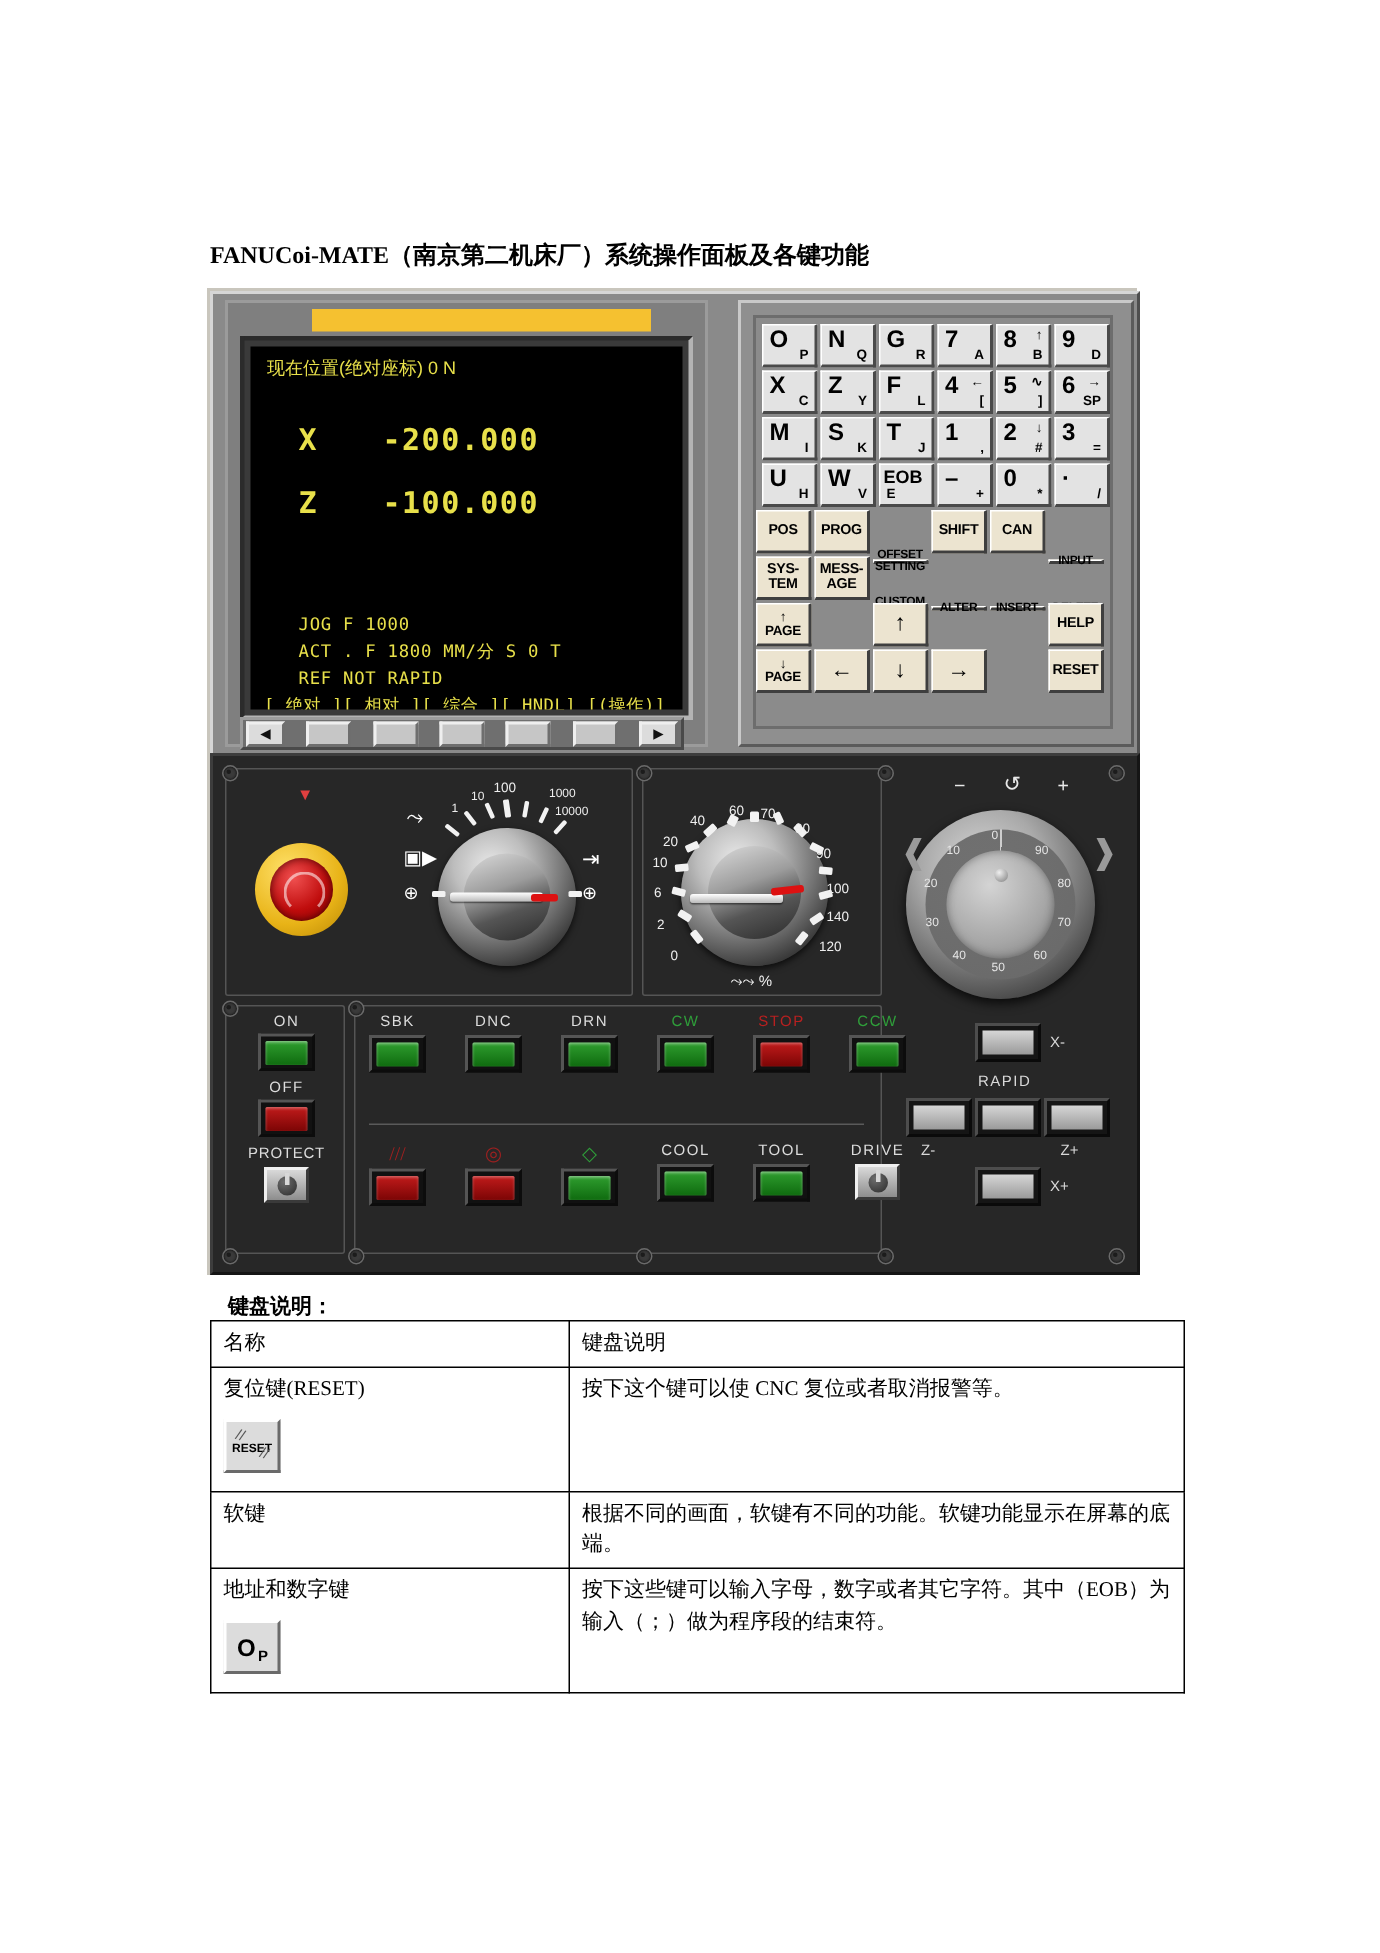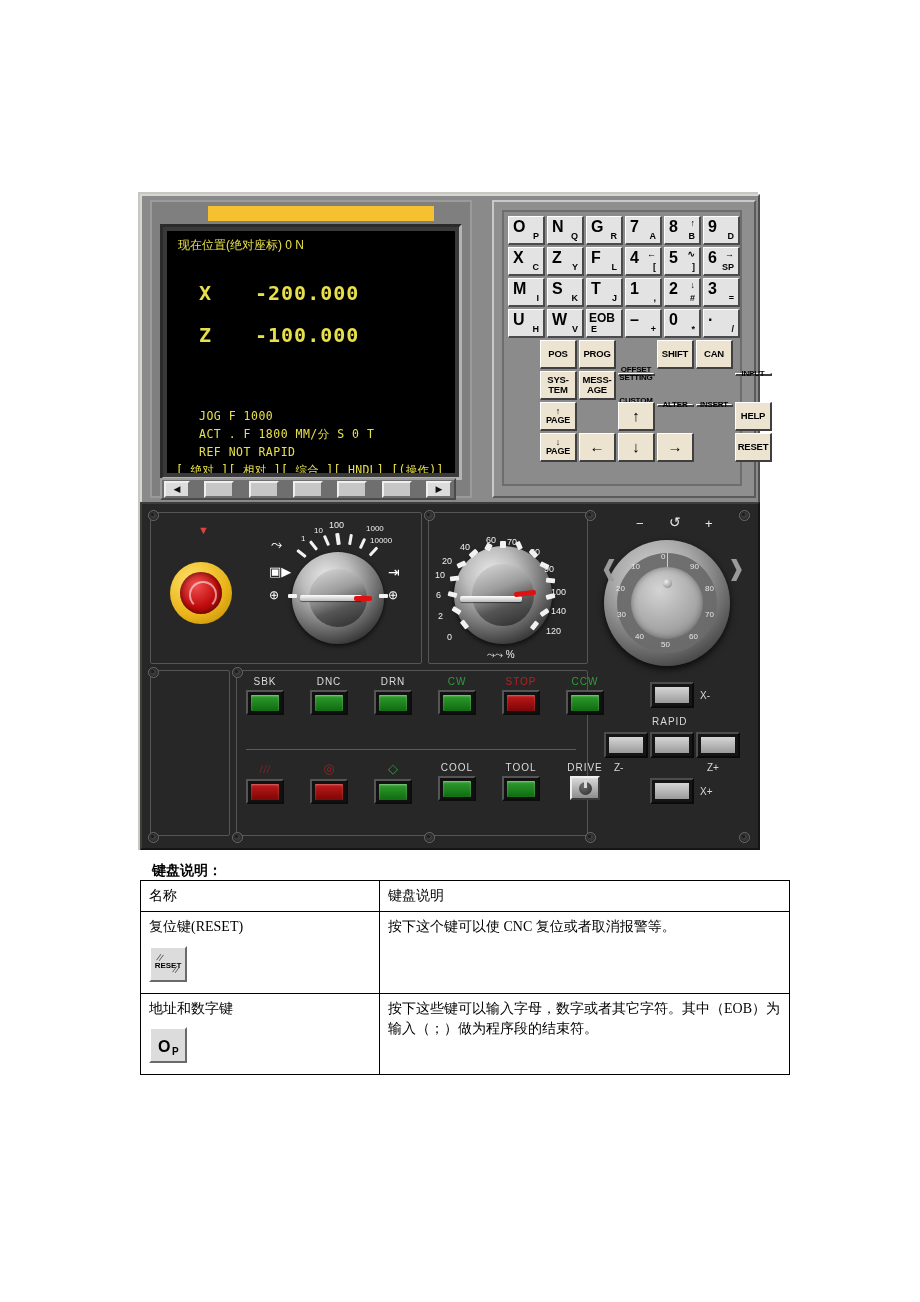--- a/index.html
+++ b/index.html
@@ -62,22 +62,22 @@
   .kb-grid{position:absolute;left:4px;top:4px;display:grid;grid-template-columns:repeat(6,37px);
            grid-auto-rows:29px;gap:2px;}
   .key{position:relative;background:#e3e3e3;border-top:1.5px solid #fff;border-left:1.5px solid #fff;
        border-right:2px solid #4a4a4a;border-bottom:2px solid #4a4a4a;box-sizing:border-box;
        font-family:"Liberation Sans",sans-serif;color:#000;}
   .key .mn{position:absolute;left:4px;top:2px;font-size:16px;font-weight:bold;line-height:1;}
   .key .sub{position:absolute;right:4px;bottom:2px;font-size:9px;font-weight:bold;line-height:1;}
   .key .sup{position:absolute;right:4px;top:2px;font-size:9px;font-weight:bold;line-height:1;}
   .key .eob{position:absolute;left:2px;top:2px;font-size:12px;font-weight:bold;line-height:1;}
   
-  .fn-grid{position:absolute;left:16px;top:128px;display:grid;grid-template-columns:repeat(6,37px);
-           grid-auto-rows:29px;gap:2px;padding-left:20px;}
+  .fn-grid{position:absolute;left:0;top:128px;display:grid;grid-template-columns:repeat(6,37px);
+           grid-auto-rows:29px;gap:2px;}
   .fkey{background:#ece4d0;border-top:1.5px solid #fff;border-left:1.5px solid #fff;
         border-right:2px solid #3f3f3f;border-bottom:2px solid #3f3f3f;box-sizing:border-box;
         display:flex;align-items:center;justify-content:center;text-align:center;
         font-family:"Liberation Sans",sans-serif;font-size:9.5px;font-weight:bold;color:#000;
         line-height:1.02;letter-spacing:-.2px;white-space:pre-line;}
   .fkey.tiny{font-size:8px;margin-top:33px;}
   .fkey.blank{background:transparent;border:none;}
   .fkey.arrow{font-size:15px;}
   .fkey.pg{font-size:9px;}
 
@@ -169,20 +169,21 @@
   .minikey .mkslash{position:absolute;left:6px;top:3px;font-size:10px;color:#555;transform:rotate(20deg);}
   .minikey .mkslash2{position:absolute;right:6px;bottom:2px;font-size:10px;color:#555;transform:rotate(20deg);}
   .minikey .mo{position:absolute;left:7px;top:6px;font-size:16px;font-weight:bold;}
   .minikey .mp{position:absolute;left:21px;top:16px;font-size:10px;font-weight:bold;}
 </style>
 </head>
 <body>
 
 <div class="page">
 
+  <div class="hdr2">FANUCoi-MATE（南京第二机床厂）系统操作面板及各键功能</div>
 
   <div class="panel">
 
     <div class="topsec">
 
       <div class="crt-house">
         <div class="yellowbar"></div>
         <div class="crt-bezel">
           <div class="crt">
             <div class="l-title">现在位置(绝对座标)    0          N</div>
@@ -460,20 +461,34 @@
         <div class="hw-num" style="left:563px;top:80px">80</div>
         <div class="hw-num" style="left:548px;top:58px">90</div>
         <div class="hw-sign" style="left:494px;top:12px">−</div>
         <div class="hw-sign" style="left:563px;top:12px">+</div>
         <div class="hw-sign" style="left:527px;top:10px;font-size:14px">↺</div>
         <div class="hw-arrow" style="left:458px;top:52px">❰</div>
         <div class="hw-arrow" style="left:585px;top:52px">❱</div>
         <div class="hw-mark">▼</div>
       </div>
 
+      <div style="position:absolute;left:14px;top:172px;width:70px;">
+        <div class="blabel">ON</div>
+        <div class="btn-lamp" style="margin:2px auto 0;">
+            <span class="lamp green"></span>
+          </div>
+        <div class="blabel" style="margin-top:6px">OFF</div>
+        <div class="btn-lamp" style="margin:2px auto 0;">
+            <span class="lamp red"></span>
+          </div>
+        <div class="blabel" style="margin-top:6px;letter-spacing:.5px">PROTECT</div>
+        <div class="keyswitch" style="margin:3px auto 0;">
+            <i></i>
+          </div>
+      </div>
 
       <div style="position:absolute;left:104px;top:172px;display:flex;gap:26px;">
         <div style="width:38px;text-align:center">
           <div class="blabel">SBK</div>
           <div class="btn-lamp" style="margin-top:3px">
               <span class="lamp green"></span>
             </div>
         </div>
         <div style="width:38px;text-align:center">
           <div class="blabel">DNC</div>
@@ -586,20 +601,24 @@
         <div>复位键(RESET)</div>
         <div class="minikey">
           <span class="mkslash">//</span>
           <span class="mk">RESET</span>
           <span class="mkslash2">//</span>
         </div>
       </td>
       <td>按下这个键可以使 CNC 复位或者取消报警等。</td>
     </tr>
     <tr>
+      <td class="c1">软键</td>
+      <td>根据不同的画面，软键有不同的功能。软键功能显示在屏幕的底端。</td>
+    </tr>
+    <tr>
       <td class="c1">
         <div>地址和数字键</div>
         <div class="minikey">
           <span class="mo">O</span>
           <span class="mp">P</span>
         </div>
       </td>
       <td>按下这些键可以输入字母，数字或者其它字符。其中（EOB）为输入（；）做为程序段的结束符。</td>
     </tr>
   </tbody>

